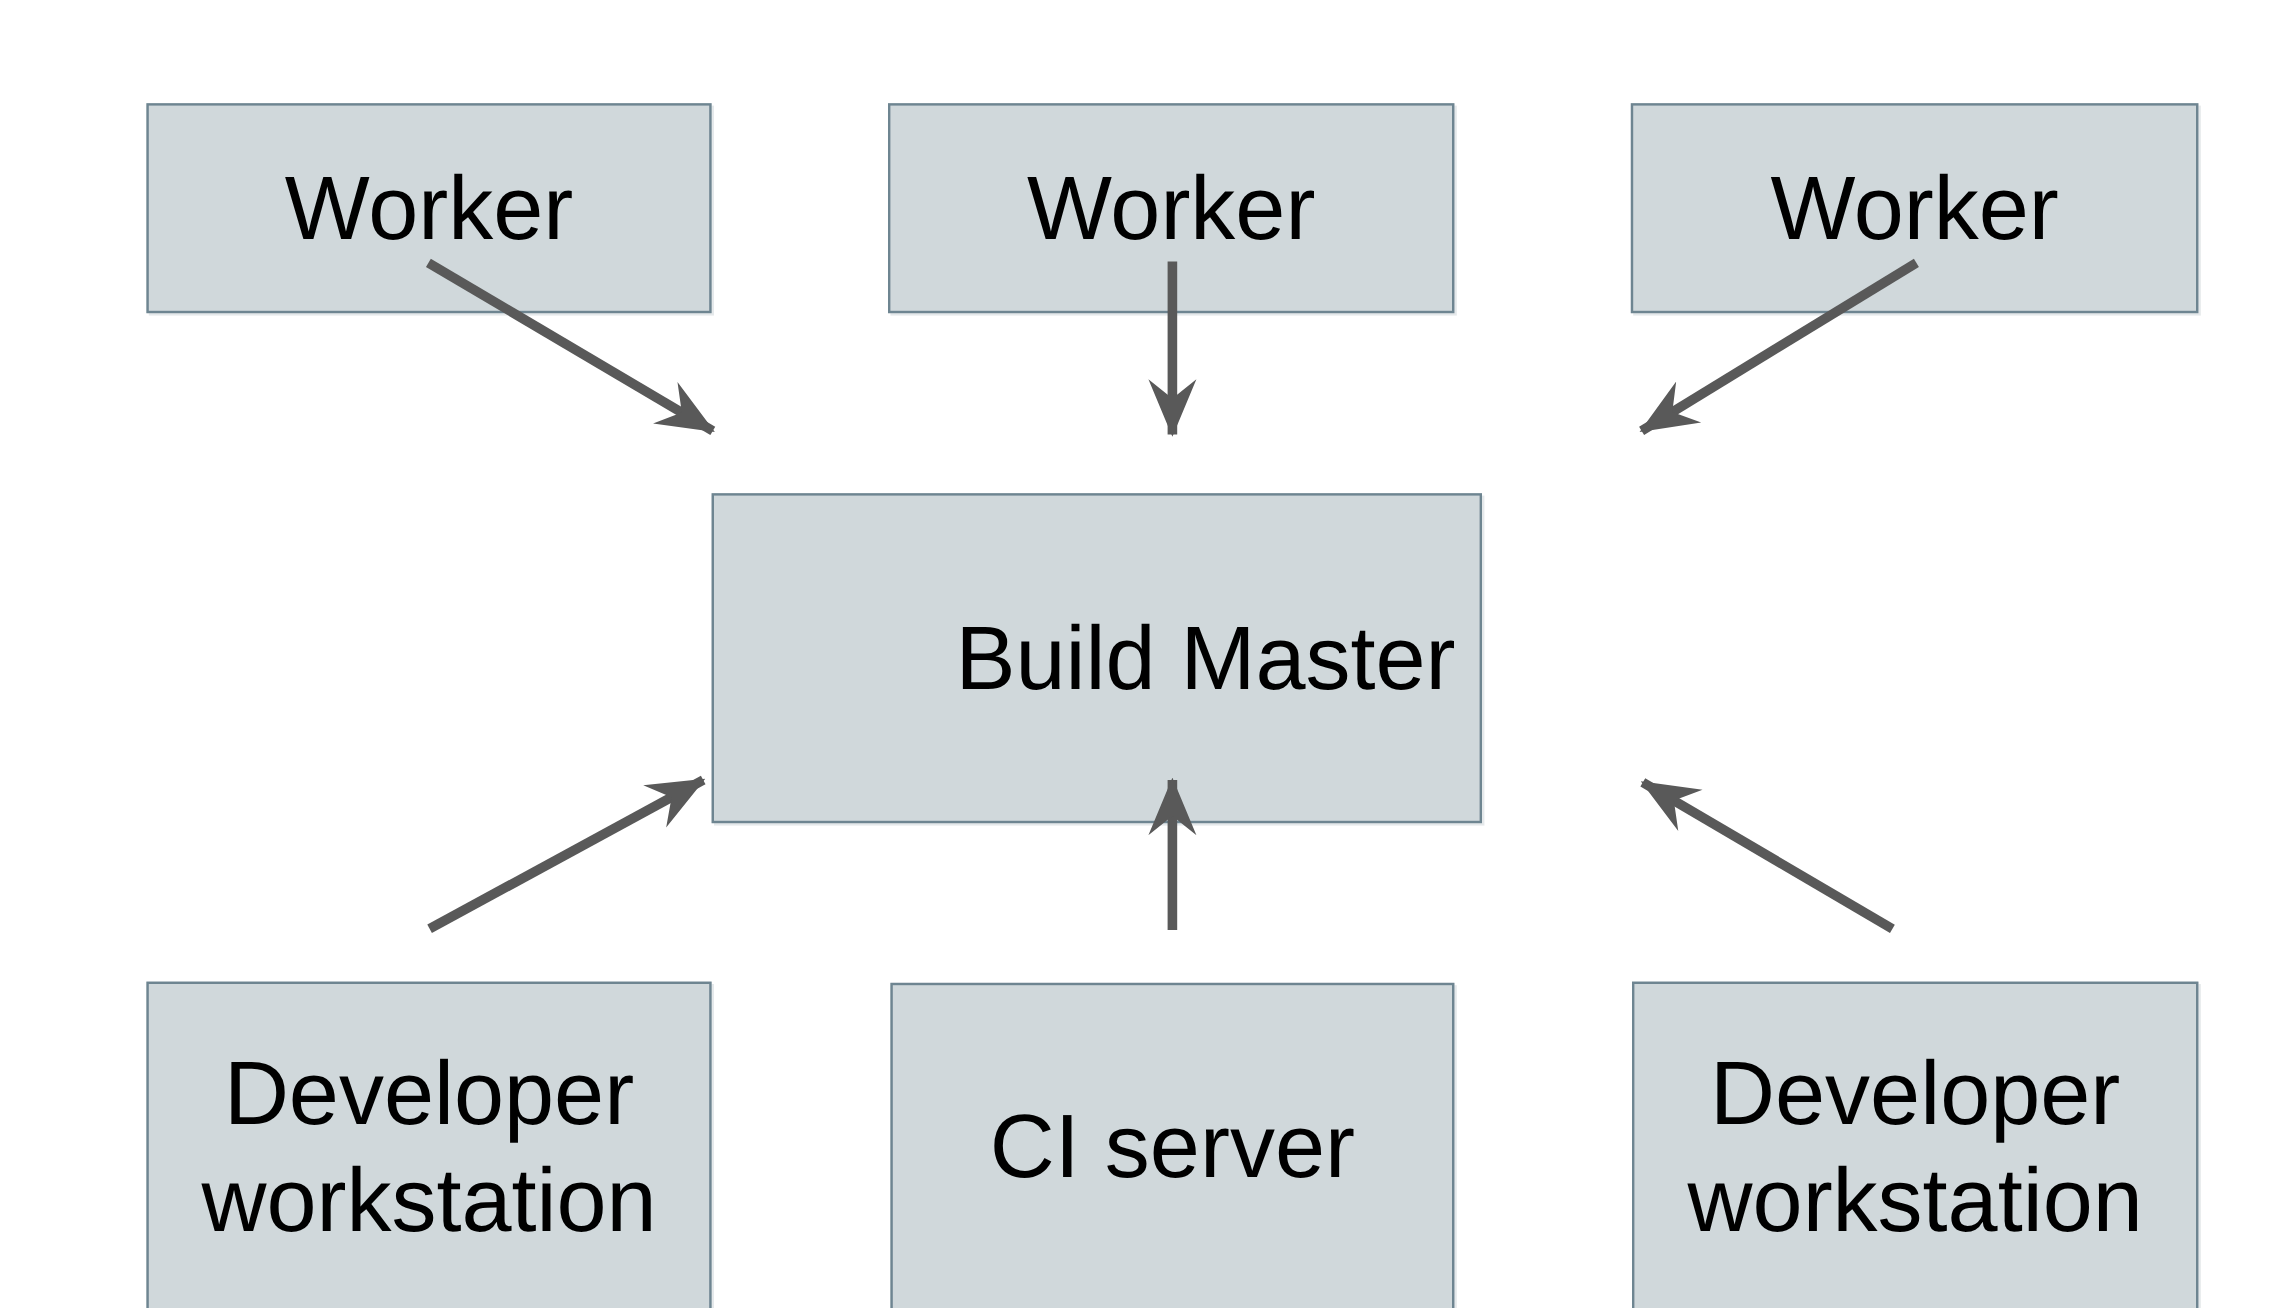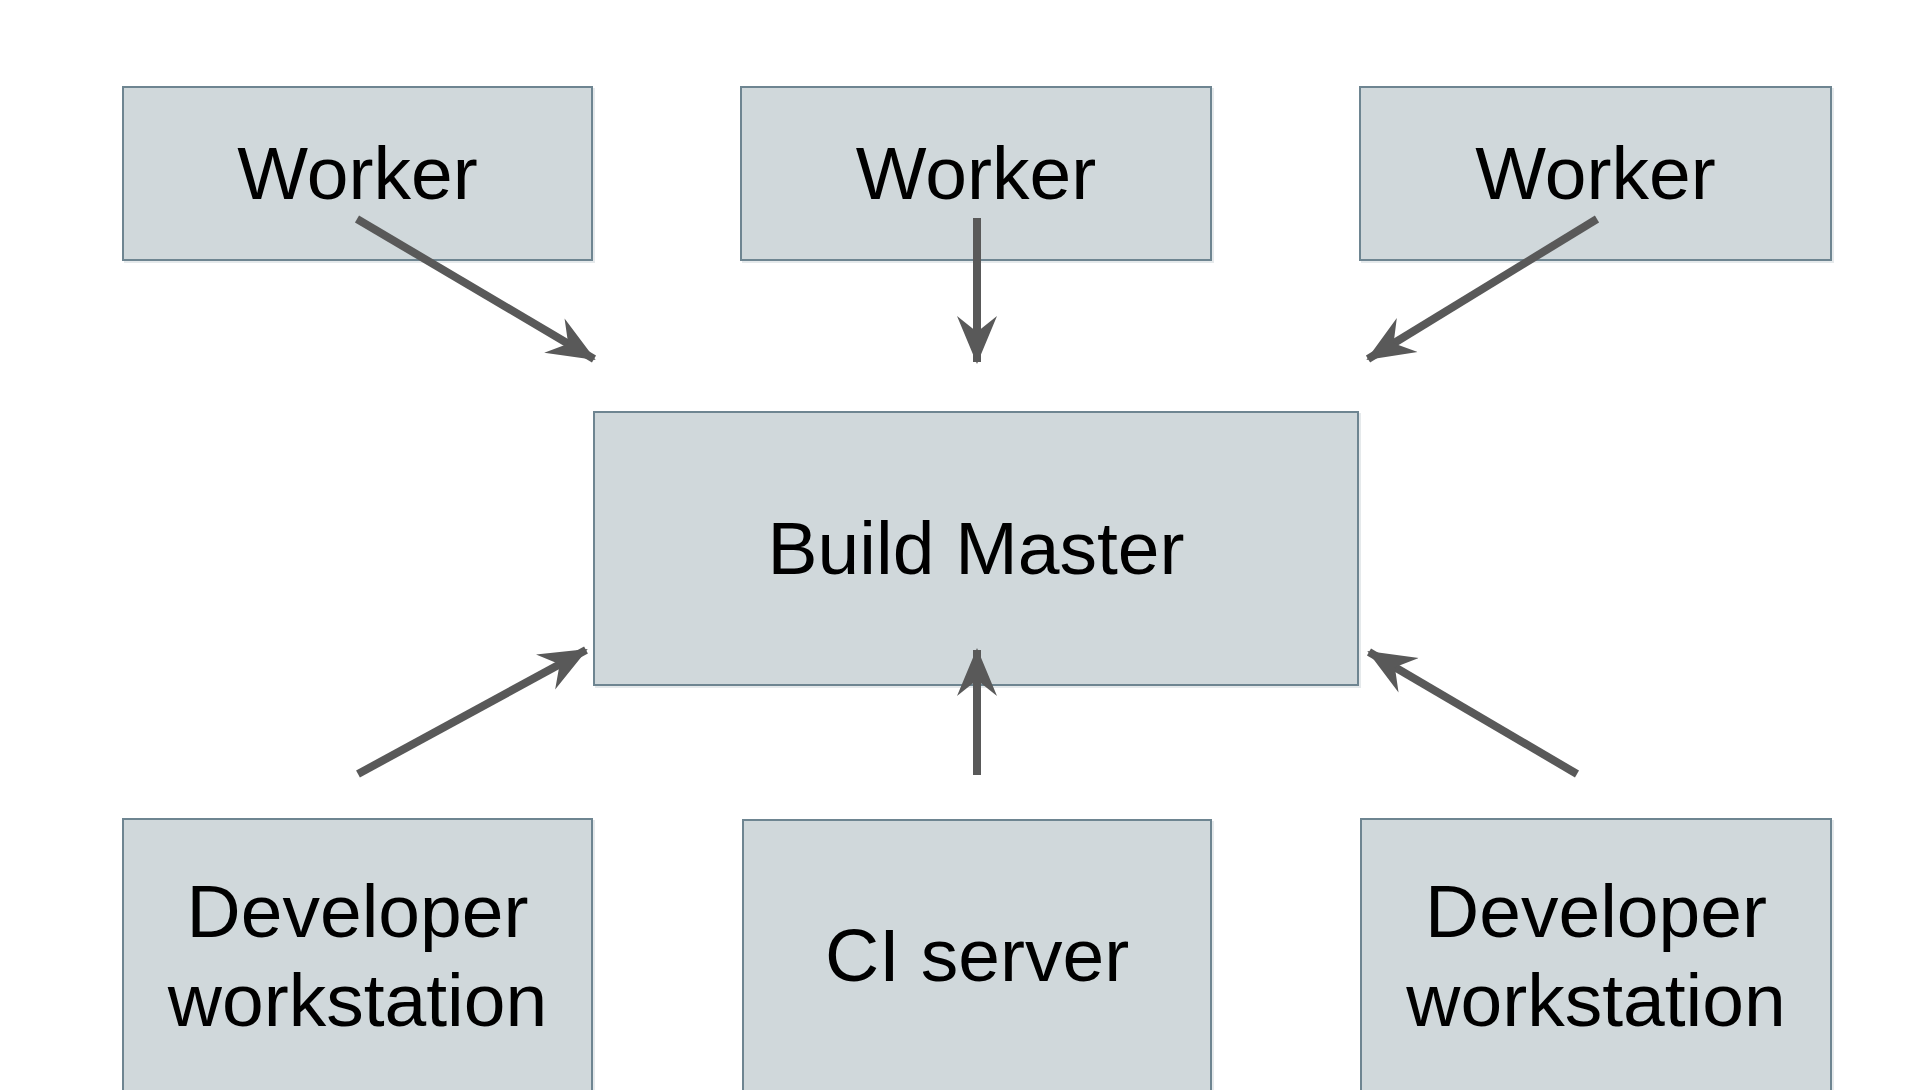--- a/index.html
+++ b/index.html
@@ -55,21 +55,21 @@
   </div>
 
   <div class="node" style="left:740px; top:43px; width:472px; height:175px;">
     <span>Worker</span>
   </div>
 
   <div class="node" style="left:1359px; top:43px; width:473px; height:175px;">
     <span>Worker</span>
   </div>
 
-  <div class="node" style="left:593px; top:368px; width:766px; height:275px;">
+  <div class="node" style="left:593px; top:368px; width:642px; height:275px;justify-content:flex-end;">
     <span>Build Master</span>
   </div>
 
   <div class="node" style="left:122px; top:775px; width:471px; height:275px;">
     <span>Developer workstation</span>
   </div>
 
   <div class="node" style="left:742px; top:776px; width:470px; height:273px;">
     <span>CI server</span>
   </div>

